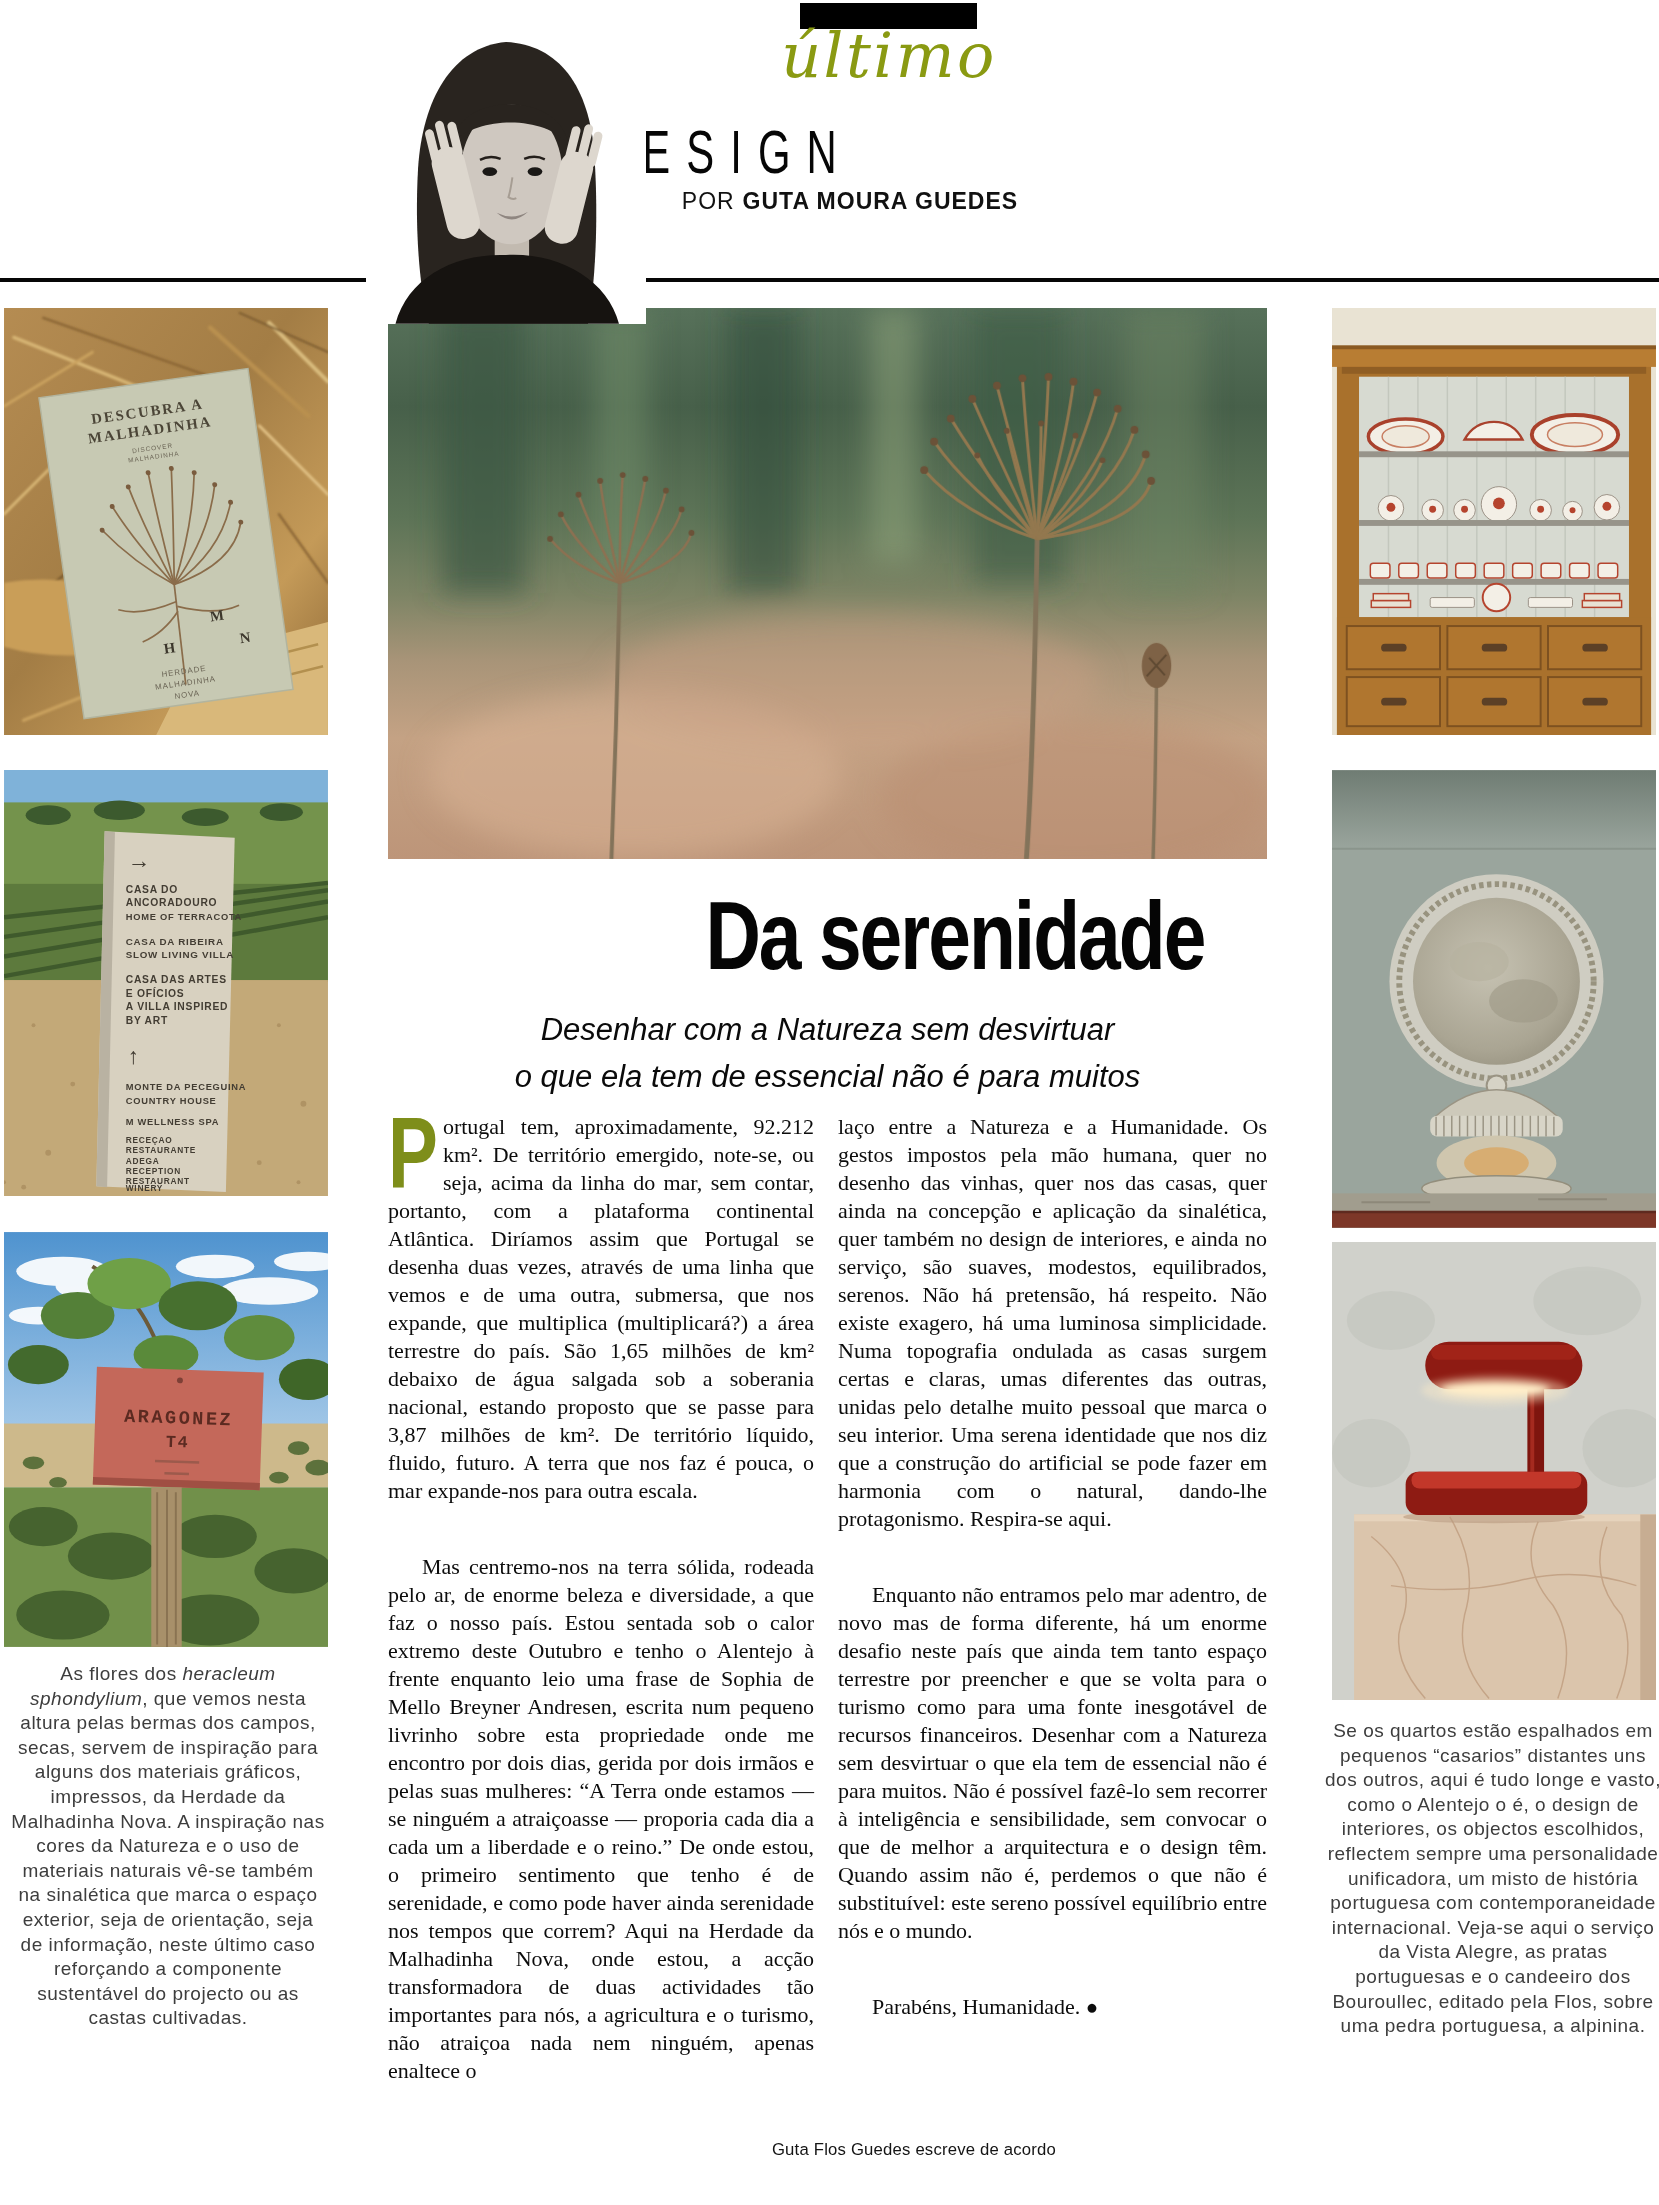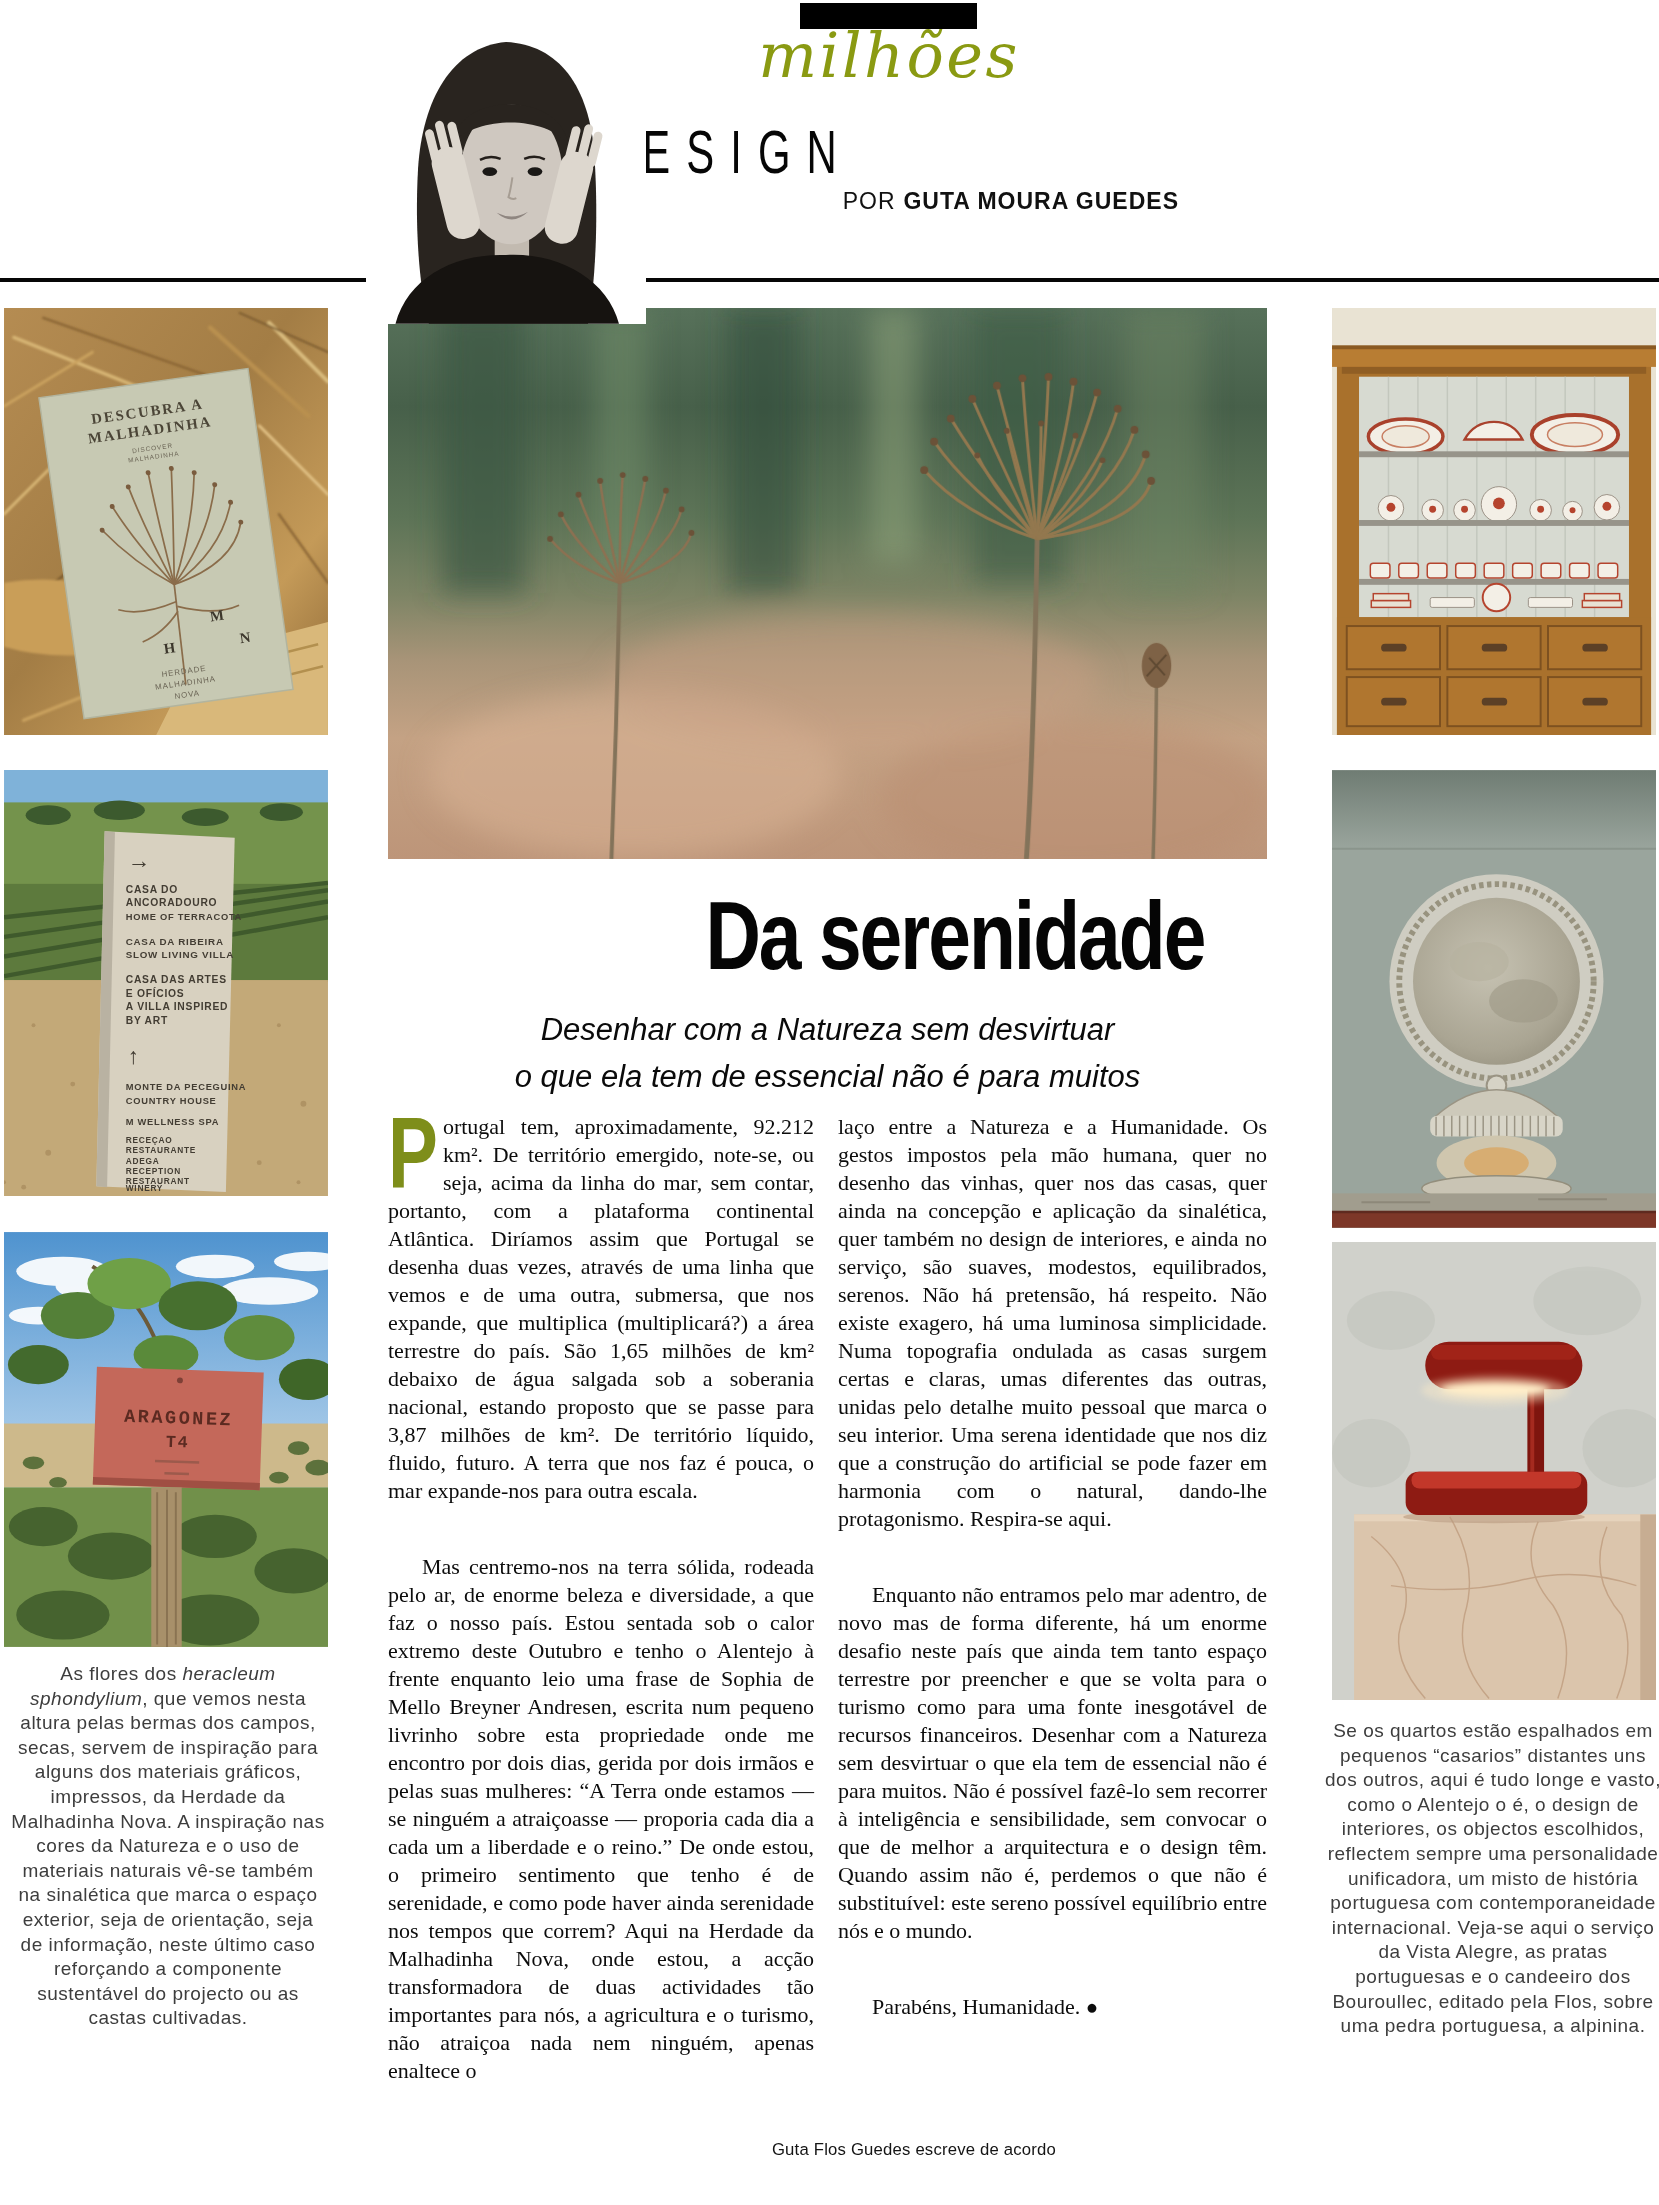--- a/index.html
+++ b/index.html
@@ -8,21 +8,21 @@
 
   
   .topbar{position:absolute;left:800px;top:2.9px;width:177px;height:26.5px;background:#000;}
   .logo{position:absolute;left:683px;top:23.6px;width:412px;text-align:center;
         font-family:"DejaVu Serif","Liberation Serif",serif;font-style:italic;
         font-size:62px;line-height:64px;color:#8a9a12;letter-spacing:2.5px;}
   .section{position:absolute;left:550px;top:117px;width:678px;text-align:left;}
   .section-inner{display:inline-block;transform:scale(0.82,1.2);transform-origin:center top;
         font-family:"Liberation Sans","DejaVu Sans",sans-serif;font-weight:400;
         font-size:51px;letter-spacing:19.6px;text-indent:19.6px;color:#060606;}
-  .byline{position:absolute;left:521px;top:188px;width:658px;text-align:right;
+  .byline{position:absolute;left:521px;top:188px;width:658px;text-align:center;
         font-family:"Liberation Sans","DejaVu Sans",sans-serif;font-size:23px;
         letter-spacing:1px;color:#111;}
   .byline .pre{font-weight:400;margin-right:7.9px;}
   .byline .name{font-weight:700;}
   .rule{position:absolute;left:0;top:278px;width:1659px;height:4.4px;background:#070707;z-index:1;}
   .portrait{position:absolute;left:366px;top:27.5px;width:280px;height:296px;background:#fff;z-index:2;}
 
   
   .ph{position:absolute;overflow:hidden;background:#ddd;}
   #ph-card{left:3.9px;top:308px;width:324px;height:427px;}
@@ -73,21 +73,21 @@
   .card-tiny{font-family:"Liberation Sans",sans-serif;fill:#6a6455;letter-spacing:2px;}
   .card-letter{font-family:"Liberation Serif",serif;font-weight:700;fill:#3c372c;}
   .vsign-text{font-family:"Liberation Mono",monospace;font-weight:700;fill:#5b2a21;}
 </style>
 </head>
 <body>
 
 <div class="page">
 
   <div class="topbar"></div>
-  <div class="logo">milhões</div>
+  <div class="logo">último</div>
   <div class="section">
     <span class="section-inner">DESIGN</span>
   </div>
   <div class="byline">
     <span class="pre">POR</span><span class="name">GUTA MOURA GUEDES</span>
   </div>
   <div class="rule"></div>
 
   <div class="portrait">
     <svg width="280" height="296" viewBox="0 0 570 602">

